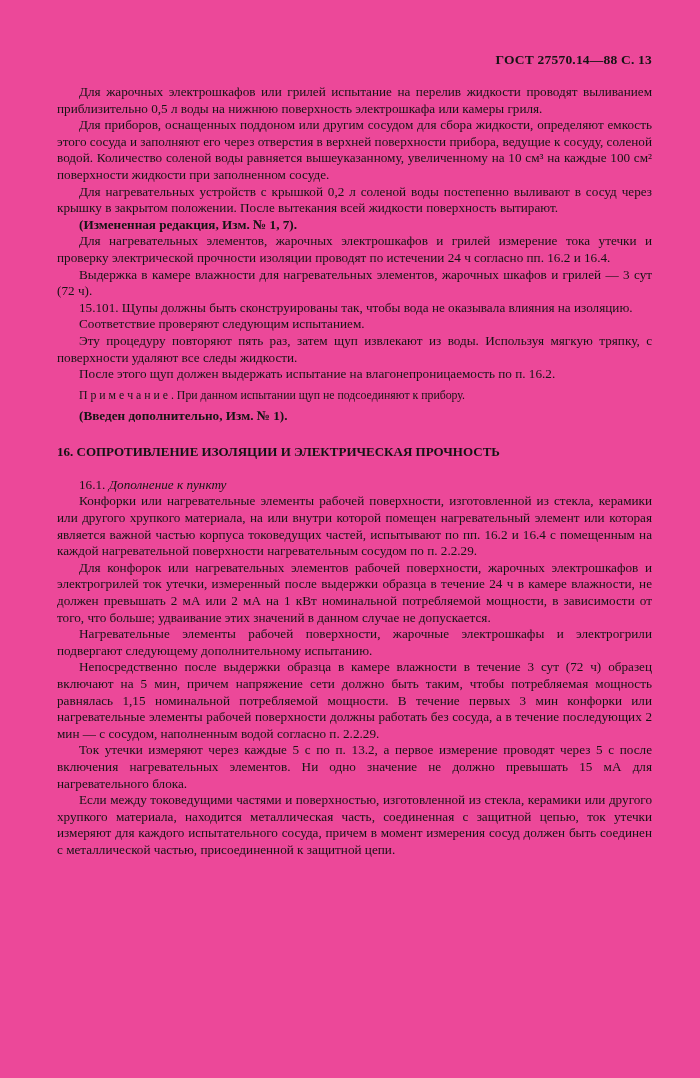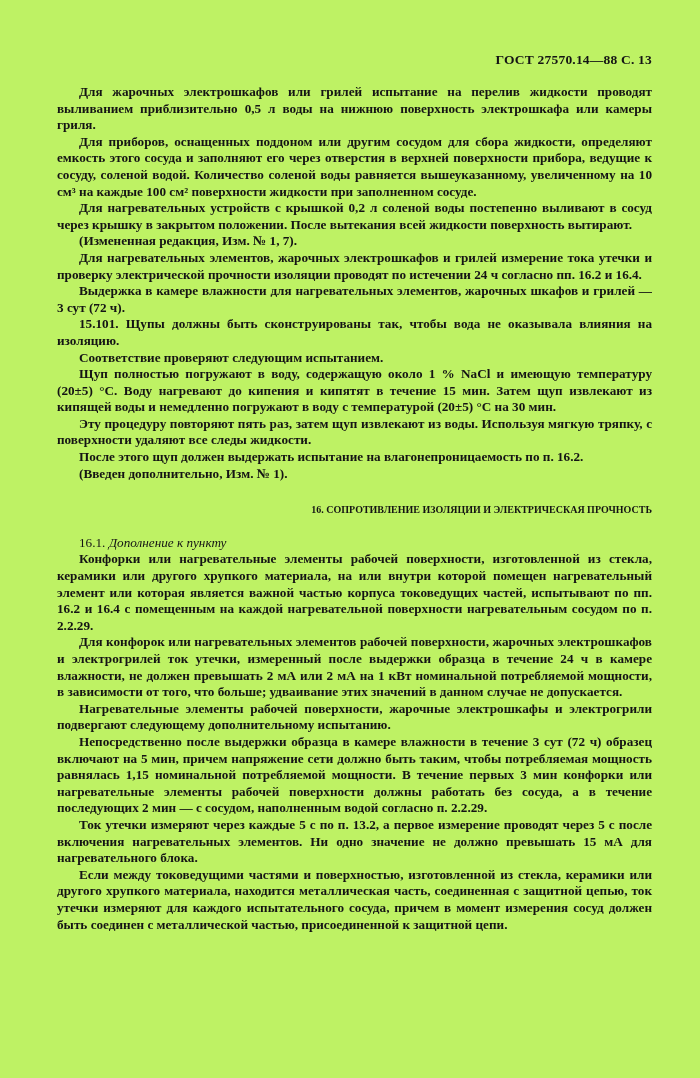--- a/index.html
+++ b/index.html
@@ -12,76 +12,76 @@
     height: 1078px;
     overflow: hidden;
     font-family: "Liberation Serif", "DejaVu Serif", serif;
     color: #141414;
   }
   .page {
     box-sizing: border-box;
     width: 700px;
     height: 1078px;
     padding: 52px 48px 20px 57px;
-    background: #bef264;
+    background: #ec4899;
   }
   .running-header {
     text-align: right;
     font-weight: bold;
     font-size: 13.5px;
     line-height: 16px;
     margin: 0 0 16px 0;
     letter-spacing: 0.2px;
   }
   .content {
     width: 595px;
   }
   .content p {
     margin: 0;
     font-size: 13.2px;
     line-height: 16.6px;
     text-align: justify;
     text-indent: 22px;
   }
-  .content p.body { font-weight: bold; }
+  .content p.body { font-weight: normal; }
   .content p.bold { font-weight: bold; }
   .content p.clause .clause-title { font-style: italic; }
   .content p.note {
     font-size: 11.8px;
     line-height: 15px;
     margin: 5px 0 5px 0;
   }
   .content p.note .note-label {
     
   }
   .content p.heading {
     font-weight: bold;
-    text-align: right;
+    text-align: left;
     text-indent: 0;
     margin: 20px 0 16px 0;
-    font-size: 10px;
+    font-size: 13px;
   }
 </style>
 </head>
 <body>
 
 <div class="page">
   <div class="running-header">ГОСТ 27570.14—88 С. 13</div>
   <div class="content" id="content">
       <p class="body">Для жарочных электрошкафов или грилей испытание на перелив жидкости проводят выливанием приблизительно 0,5 л воды на нижнюю поверхность электрошкафа или камеры гриля.</p>
       <p class="body">Для приборов, оснащенных поддоном или другим сосудом для сбора жидкости, определяют емкость этого сосуда и заполняют его через отверстия в верхней поверхности прибора, ведущие к сосуду, соленой водой. Количество соленой воды равняется вышеуказанному, увеличенному на 10 см³ на каждые 100 см² поверхности жидкости при заполненном сосуде.</p>
       <p class="body">Для нагревательных устройств с крышкой 0,2 л соленой воды постепенно выливают в сосуд через крышку в закрытом положении. После вытекания всей жидкости поверхность вытирают.</p>
       <p class="bold">(Измененная редакция, Изм. № 1, 7).</p>
       <p class="body">Для нагревательных элементов, жарочных электрошкафов и грилей измерение тока утечки и проверку электрической прочности изоляции проводят по истечении 24 ч согласно пп. 16.2 и 16.4.</p>
       <p class="body">Выдержка в камере влажности для нагревательных элементов, жарочных шкафов и грилей — 3 сут (72 ч).</p>
       <p class="body">15.101. Щупы должны быть сконструированы так, чтобы вода не оказывала влияния на изоляцию.</p>
       <p class="body">Соответствие проверяют следующим испытанием.</p>
-      <p class="body">Щуп полностью погружают в воду, содержащую около 1 % NaCl и имеющую температуру (20±5) °С. Воду нагревают до кипения и кипятят в течение 15 мин. Затем щуп извлекают из кипящей воды и немедленно погружают в воду с температурой (20±5) °С на 30 мин.</p>
       <p class="body">Эту процедуру повторяют пять раз, затем щуп извлекают из воды. Используя мягкую тряпку, с поверхности удаляют все следы жидкости.</p>
       <p class="body">После этого щуп должен выдержать испытание на влагонепроницаемость по п. 16.2.</p>
+      <p class="note"><span class="note-label">П р и м е ч а н и е . </span>При данном испытании щуп не подсоединяют к прибору.</p>
       <p class="bold">(Введен дополнительно, Изм. № 1).</p>
       <p class="heading">16. СОПРОТИВЛЕНИЕ ИЗОЛЯЦИИ И ЭЛЕКТРИЧЕСКАЯ ПРОЧНОСТЬ</p>
       <p class="clause"><span class="clause-num">16.1. </span><span class="clause-title">Дополнение к пункту</span></p>
       <p class="body">Конфорки или нагревательные элементы рабочей поверхности, изготовленной из стекла, керамики или другого хрупкого материала, на или внутри которой помещен нагревательный элемент или которая является важной частью корпуса токоведущих частей, испытывают по пп. 16.2 и 16.4 с помещенным на каждой нагревательной поверхности нагревательным сосудом по п. 2.2.29.</p>
       <p class="body">Для конфорок или нагревательных элементов рабочей поверхности, жарочных электрошкафов и электрогрилей ток утечки, измеренный после выдержки образца в течение 24 ч в камере влажности, не должен превышать 2 мА или 2 мА на 1 кВт номинальной потребляемой мощности, в зависимости от того, что больше; удваивание этих значений в данном случае не допускается.</p>
       <p class="body">Нагревательные элементы рабочей поверхности, жарочные электрошкафы и электрогрили подвергают следующему дополнительному испытанию.</p>
       <p class="body">Непосредственно после выдержки образца в камере влажности в течение 3 сут (72 ч) образец включают на 5 мин, причем напряжение сети должно быть таким, чтобы потребляемая мощность равнялась 1,15 номинальной потребляемой мощности. В течение первых 3 мин конфорки или нагревательные элементы рабочей поверхности должны работать без сосуда, а в течение последующих 2 мин — с сосудом, наполненным водой согласно п. 2.2.29.</p>
       <p class="body">Ток утечки измеряют через каждые 5 с по п. 13.2, а первое измерение проводят через 5 с после включения нагревательных элементов. Ни одно значение не должно превышать 15 мА для нагревательного блока.</p>
       <p class="body">Если между токоведущими частями и поверхностью, изготовленной из стекла, керамики или другого хрупкого материала, находится металлическая часть, соединенная с защитной цепью, ток утечки измеряют для каждого испытательного сосуда, причем в момент измерения сосуд должен быть соединен с металлической частью, присоединенной к защитной цепи.</p>
     </div>

